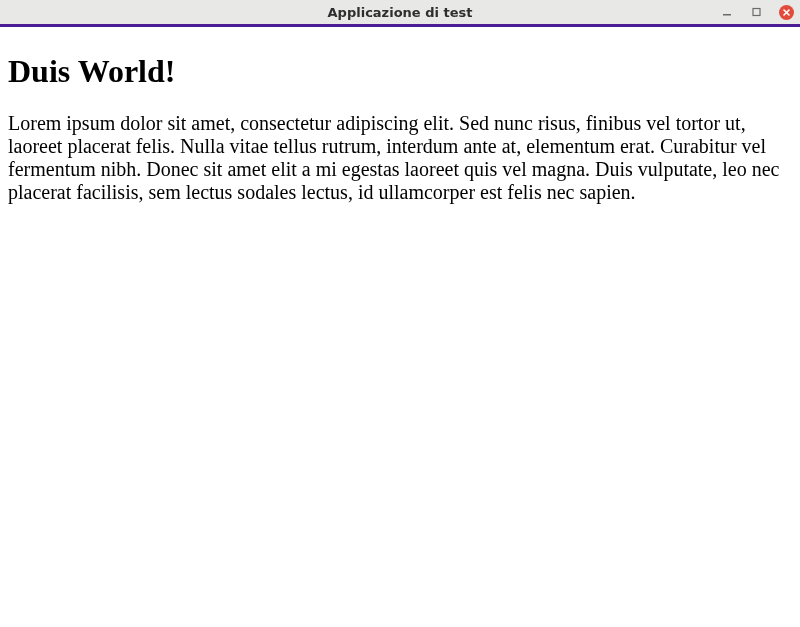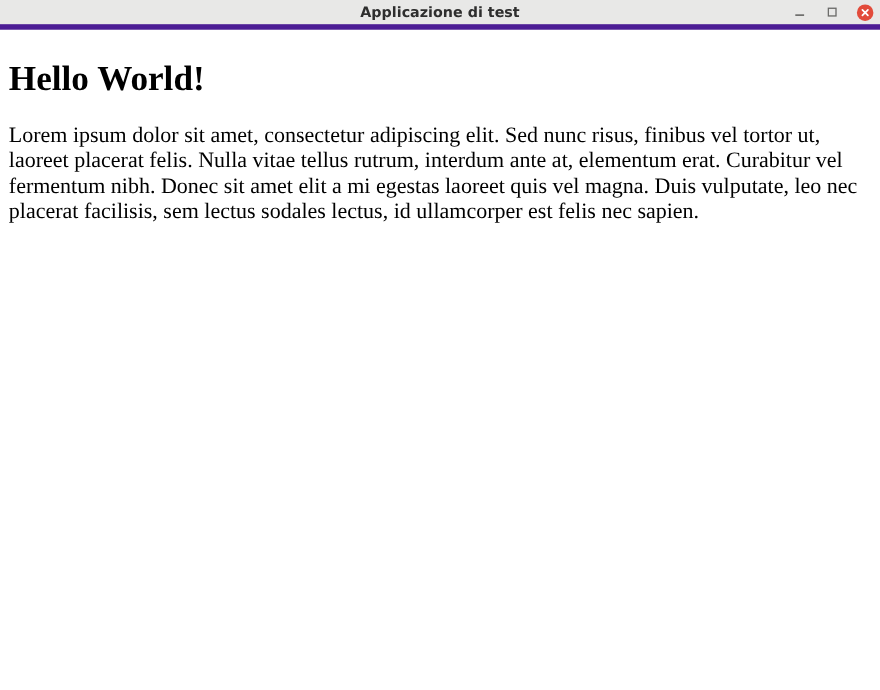--- a/index.html
+++ b/index.html
@@ -10,21 +10,21 @@
     body {
       width: 800px;
       height: 627px;
       background: #ffffff;
       font-family: "DejaVu Sans", "Liberation Sans", sans-serif;
       overflow: hidden;
     }
     .titlebar {
       height: 27px;
       background: #e8e8e7;
-      border-bottom: 5px solid #4c1d95;
+      border-bottom: 3px solid #4c1d95;
       position: relative;
       display: flex;
       align-items: center;
       justify-content: center;
     }
     .titlebar-title {
       font-size: 13px;
       font-weight: bold;
       color: #2e2e2e;
     }
@@ -95,15 +95,15 @@
     <div class="win-btn win-btn-close">
       <svg width="9" height="9" viewBox="0 0 9 9">
         <line x1="2" y1="2" x2="7" y2="7" stroke="currentColor" stroke-width="1.6" stroke-linecap="round"></line>
         <line x1="7" y1="2" x2="2" y2="7" stroke="currentColor" stroke-width="1.6" stroke-linecap="round"></line>
       </svg>
     </div>
   </div>
 </div>
 
 <div class="content">
-  <h1 class="heading">Hello World!</h1>
+  <h1 class="heading">Duis World!</h1>
   <p class="paragraph">Lorem ipsum dolor sit amet, consectetur adipiscing elit. Sed nunc risus, finibus vel tortor ut, laoreet placerat felis. Nulla vitae tellus rutrum, interdum ante at, elementum erat. Curabitur vel fermentum nibh. Donec sit amet elit a mi egestas laoreet quis vel magna. Duis vulputate, leo nec placerat facilisis, sem lectus sodales lectus, id ullamcorper est felis nec sapien.</p>
 </div>
 
 </body></html>

